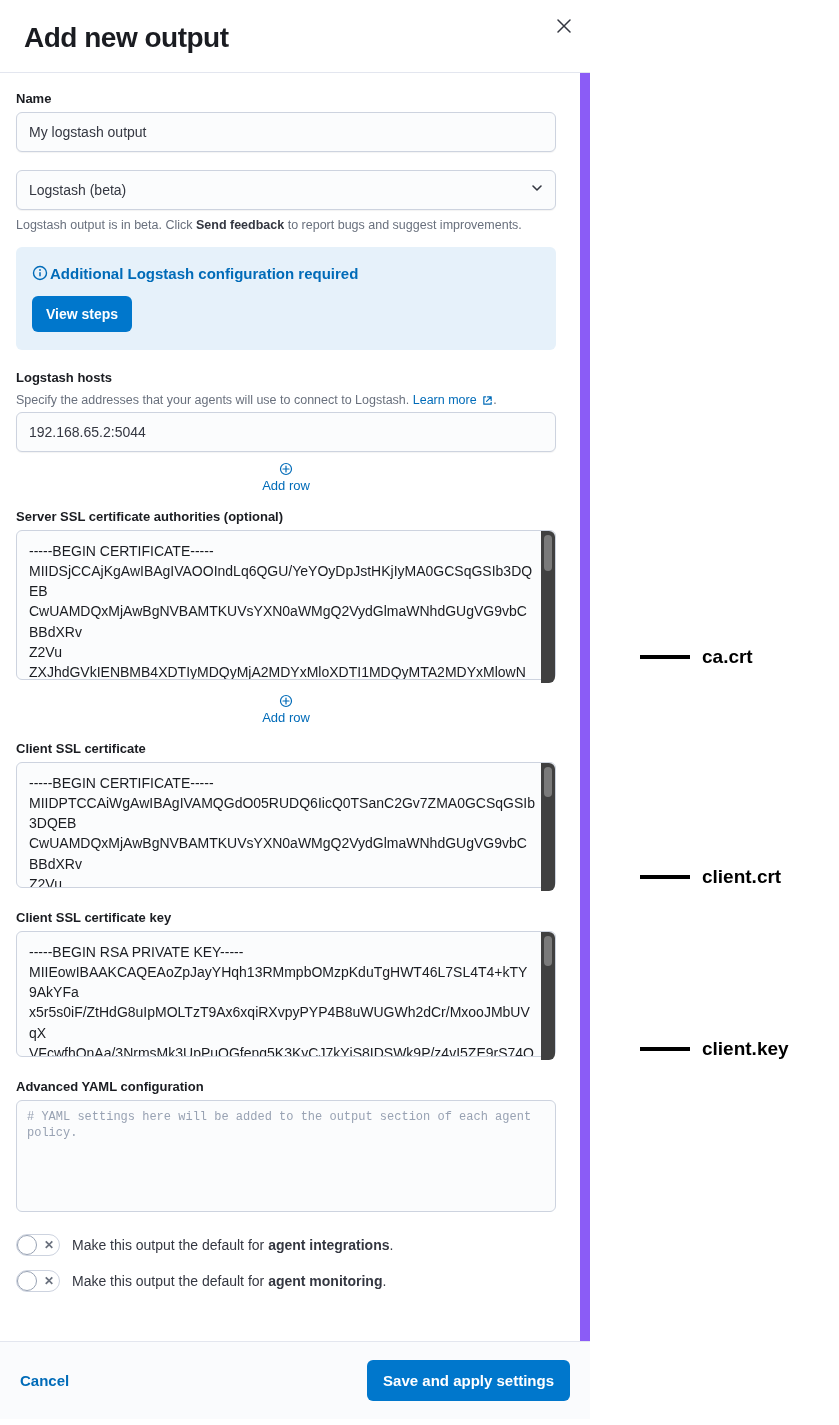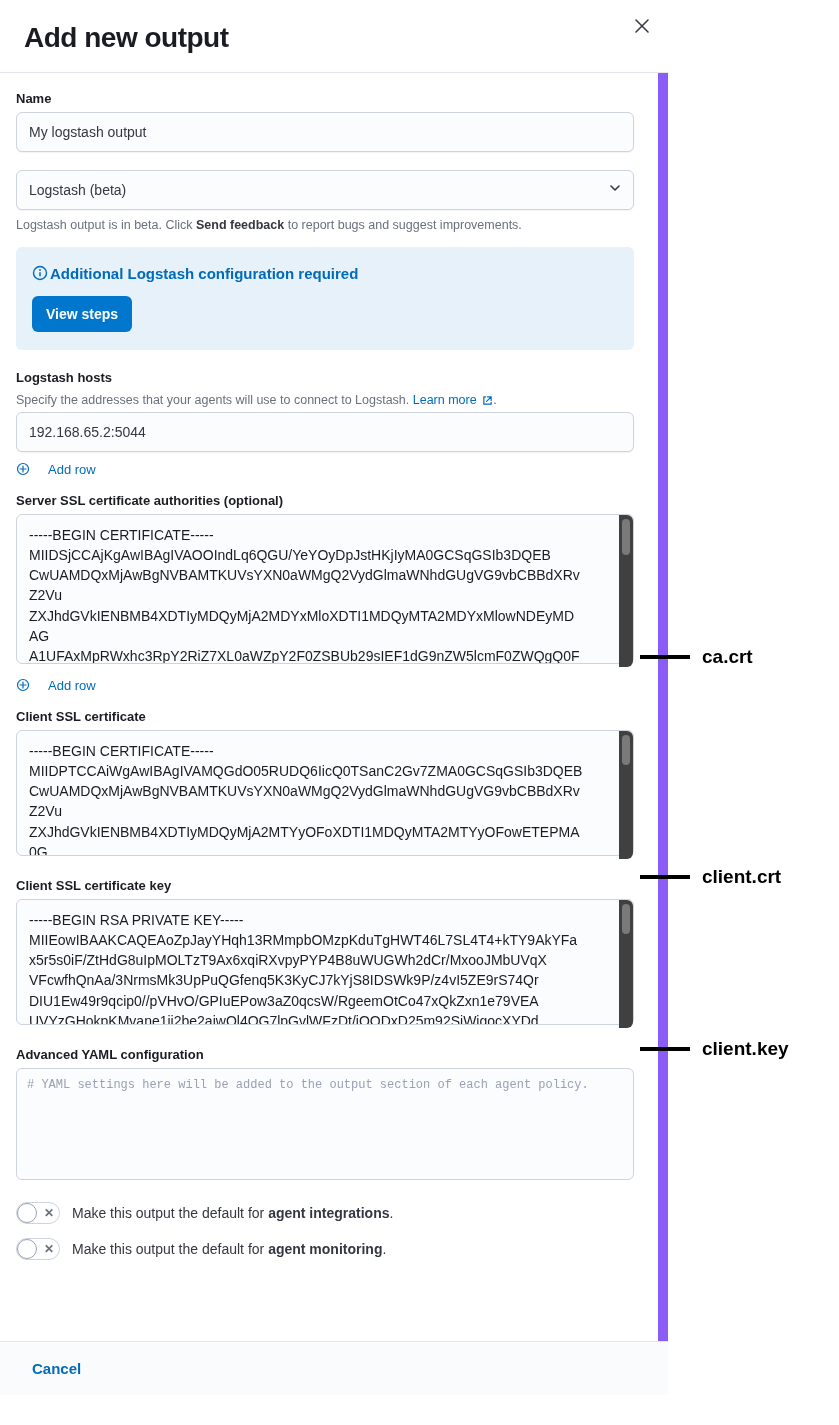--- a/index.html
+++ b/index.html
@@ -3,21 +3,21 @@
 <meta charset="utf-8">
 <style>
   * { box-sizing: border-box; margin: 0; padding: 0; }
   body {
     font-family: -apple-system, BlinkMacSystemFont, "Segoe UI", Helvetica, Arial, sans-serif;
     color: #1a1c21;
     background: #fff;
     width: 839px;
   }
   .flyout {
-    width: 668px;
+    width: 590px;
     position: relative;
     background: #fff;
   }
   .flyout-header {
     padding: 22px 24px 18px 24px;
     border-bottom: 1px solid #e3e6ef;
     position: relative;
   }
   .flyout-title {
     font-size: 28px;
@@ -103,26 +103,27 @@
     padding: 10px 14px;
     font-size: 14px;
     font-weight: 600;
     cursor: pointer;
   }
   .btn-primary.lg { padding: 12px 16px; font-size: 15px; }
   .link { color: #006bb8; font-size: 12.5px; cursor: pointer; }
   .link-row {
     display: flex;
     align-items: center;
-    gap: 18px;
+    gap: 2px;
     color: #006bb8;
     font-size: 13px;
     cursor: pointer;
     margin-top: 6px;
     margin-bottom: 16px;
+    flex-direction: column;
   }
   .textarea {
     width: 100%;
     font-family: inherit;
     font-size: 14px;
     background: #fbfcfd;
     border: 1px solid #cdd3df;
     border-radius: 6px;
     padding: 10px 12px;
     resize: vertical;
@@ -194,21 +195,21 @@
   .switch-x {
     position: absolute;
     right: 5px;
     color: #69707d;
     font-size: 12px;
     font-weight: 700;
   }
   .flyout-footer {
     border-top: 1px solid #e3e6ef;
     background: #fafbfd;
-    padding: 18px 32px;
+    padding: 18px 20px;
     display: flex;
     justify-content: space-between;
     align-items: center;
   }
   .cancel-link {
     color: #006bb8;
     font-size: 15px;
     font-weight: 600;
     cursor: pointer;
   }
@@ -373,20 +374,21 @@
       </div>
       <div>
         <span>Make this output the default for </span><b>agent monitoring</b><span>.</span>
       </div>
     </div>
 
   </div>
 
   <div class="flyout-footer">
     <a class="cancel-link">Cancel</a>
+    <button class="btn-primary lg">Save and apply settings</button>
   </div>
 
   <div class="annotation" style="top:646px;left:640px">
     <div class="annotation-line"></div>
     <span>ca.crt</span>
   </div>
   <div class="annotation" style="top:866px;left:640px">
     <div class="annotation-line"></div>
     <span>client.crt</span>
   </div>

